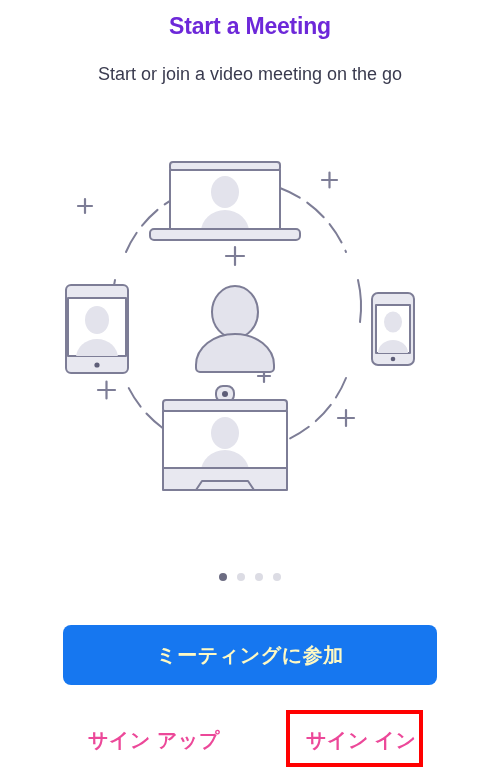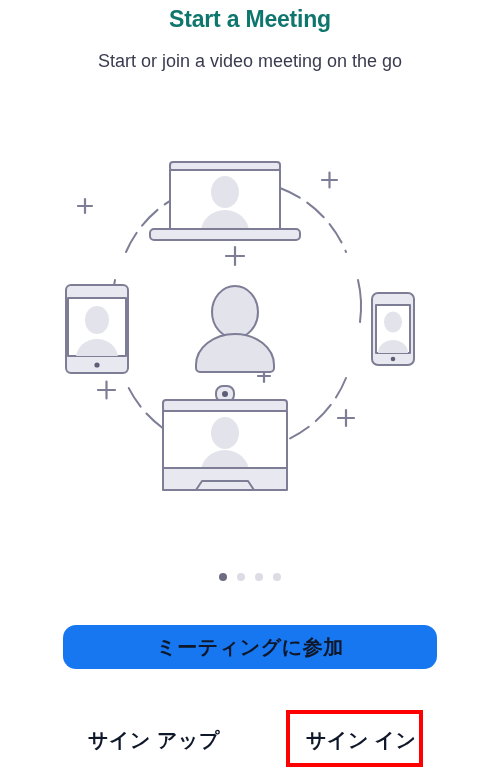--- a/index.html
+++ b/index.html
@@ -19,29 +19,29 @@
   
   .header {
     position: absolute;
     left: 0;
     top: 0;
     width: 500px;
     text-align: center;
   }
   .page-title {
     margin: 0;
-    padding-top: 5px;
+    padding-top: 12px;
     font-size: 23px;
     font-weight: bold;
     letter-spacing: -0.2px;
-    color: #0f766e;
+    color: #6d28d9;
     line-height: 28px;
   }
   .page-subtitle {
-    margin: 6px;
+    margin: 12px;
     padding-top: 10px;
     font-size: 18px;
     font-weight: normal;
     color: #3a3b4f;
     line-height: 24px;
   }
 
   
   .illustration-wrap {
     position: absolute;
@@ -76,46 +76,46 @@
   .dot.active {
     background: #6c6c82;
   }
 
   
   .join-button {
     position: absolute;
     left: 63px;
     top: 625px;
     width: 374px;
-    height: 44px;
+    height: 60px;
     border: none;
-    border-radius: 13px;
+    border-radius: 8px;
     background: #1677f0;
-    color: #0f172a;
+    color: #fef9c3;
     font-family: "Liberation Sans", "DejaVu Sans", sans-serif;
     font-size: 20px;
     font-weight: bold;
     letter-spacing: 0.5px;
     cursor: pointer;
     padding: 0;
   }
 
   
   .footer-links {
     position: absolute;
     left: 0;
     top: 705px;
     width: 500px;
     height: 70px;
   }
   .link {
     position: absolute;
     font-size: 20px;
     font-weight: bold;
-    color: #0f172a;
+    color: #ec4899;
     letter-spacing: 0.5px;
     line-height: 28px;
     cursor: pointer;
     white-space: nowrap;
   }
   .link-signup {
     left: 88px;
     top: 21px;
   }
   .highlight-box {

